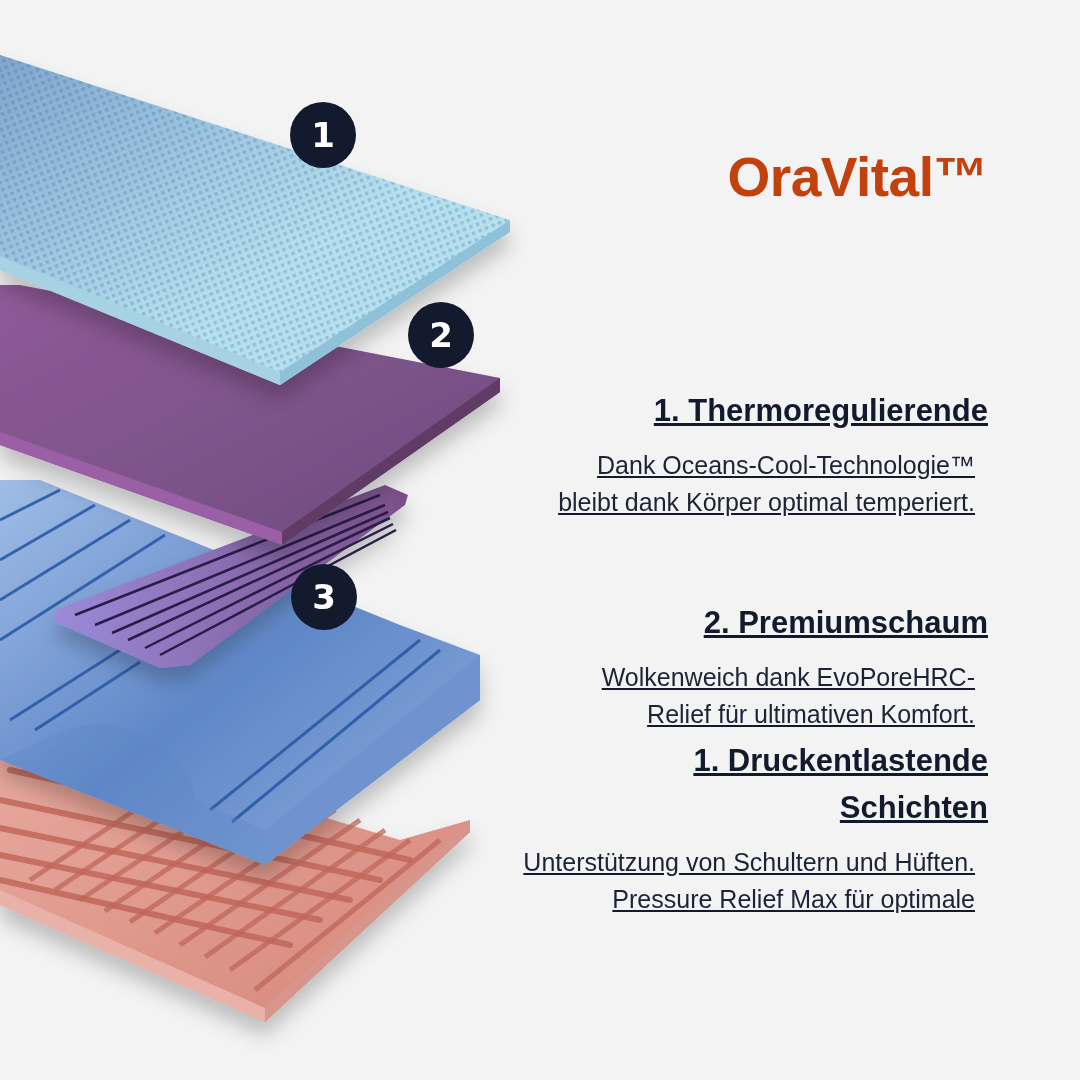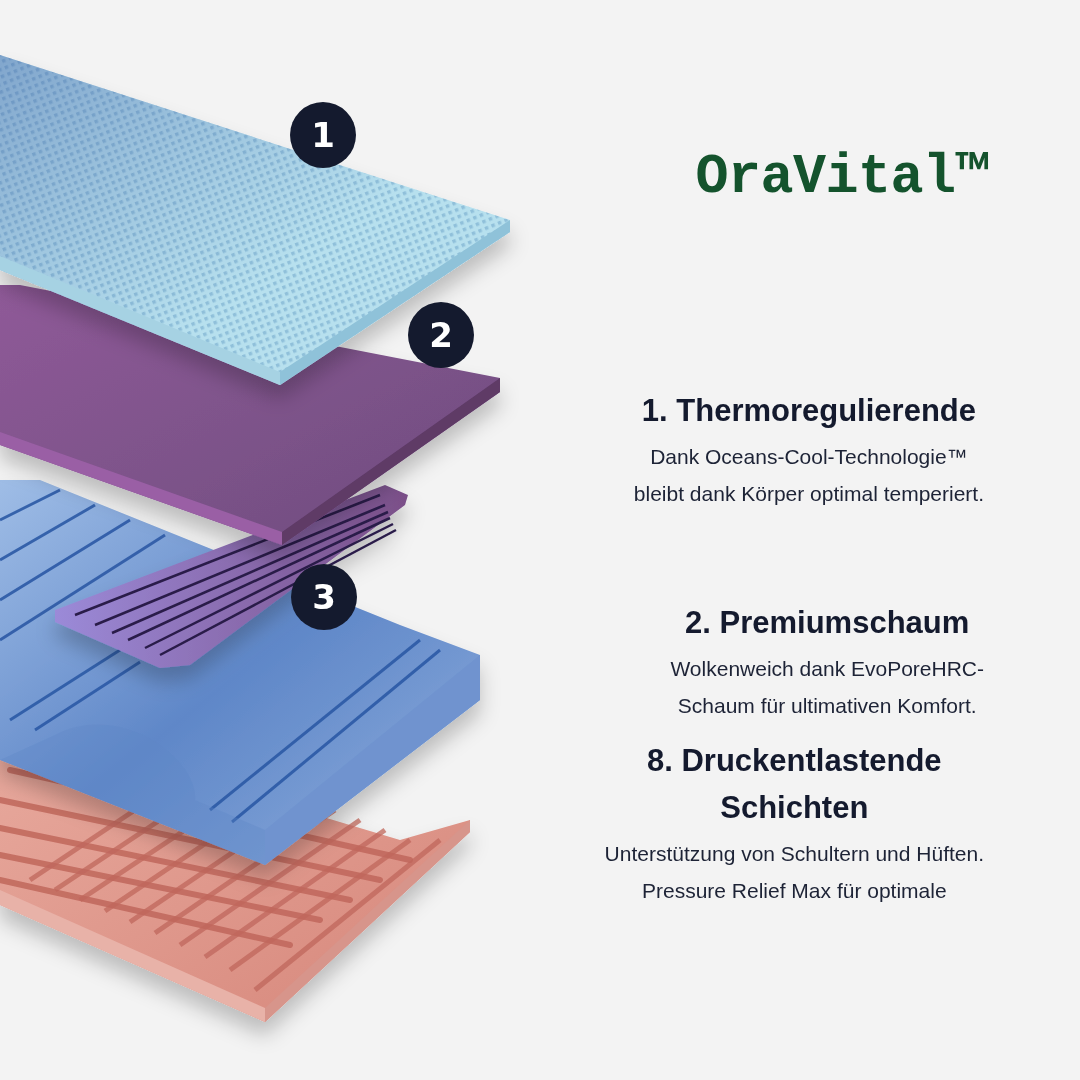--- a/index.html
+++ b/index.html
@@ -11,33 +11,33 @@
   }
   .illustration { position: absolute; left: 0; top: 0; width: 560px; height: 1080px; }
   .badge {
     position: absolute; width: 66px; height: 66px; border-radius: 50%;
     background: #141a2e; color: #ffffff;
     display: flex; align-items: center; justify-content: center;
     font-family: "DejaVu Sans", sans-serif; font-weight: bold; font-size: 34px;
   }
   .title {
     position: absolute; right: 92px; top: 138px; text-align: right;
-    font-family: Liberation Mono, monospace; font-weight: bold;
-    font-size: 55px; line-height: 79px; letter-spacing: -0.5px; color: #14532d;
+    font-family: Liberation Sans, sans-serif; font-weight: bold;
+    font-size: 55px; line-height: 79px; letter-spacing: -0.5px; color: #c2410c;
   }
   .title span { display: block; }
-  .feature { position: absolute; right: 92px; text-align: center; }
+  .feature { position: absolute; right: 92px; text-align: right; text-decoration: underline; }
   .feature h2 {
     margin: 0; font-family: "Liberation Sans", sans-serif; font-weight: bold;
     font-size: 31px; line-height: 47px; color: #141a2e;
   }
   .feature h2 span { display: block; }
   .feature p {
-    margin: 4px; font-family: "Liberation Sans", sans-serif; font-weight: normal;
-    font-size: 21px; line-height: 37px; color: #1d2336;
+    margin: 13px; font-family: "Liberation Sans", sans-serif; font-weight: normal;
+    font-size: 25px; line-height: 37px; color: #1d2336;
   }
   .feature p span { display: block; }
   #f1 { top: 387px; }
   #f2 { top: 599px; }
   #f3 { top: 737px; }
 </style>
 </head>
 <body>
 
 <div class="illustration">
@@ -164,26 +164,26 @@
     <span>bleibt dank Körper optimal temperiert.</span>
   </p>
 </div>
 
 <div class="feature" id="f2">
   <h2>
     <span>2. Premiumschaum</span>
   </h2>
   <p>
     <span>Wolkenweich dank EvoPoreHRC-</span>
-    <span>Schaum für ultimativen Komfort.</span>
+    <span>Relief für ultimativen Komfort.</span>
   </p>
 </div>
 
 <div class="feature" id="f3">
   <h2>
-    <span>8. Druckentlastende</span>
+    <span>1. Druckentlastende</span>
     <span>Schichten</span>
   </h2>
   <p>
     <span>Unterstützung von Schultern und Hüften.</span>
     <span>Pressure Relief Max für optimale</span>
   </p>
 </div>
 
 </body></html>

